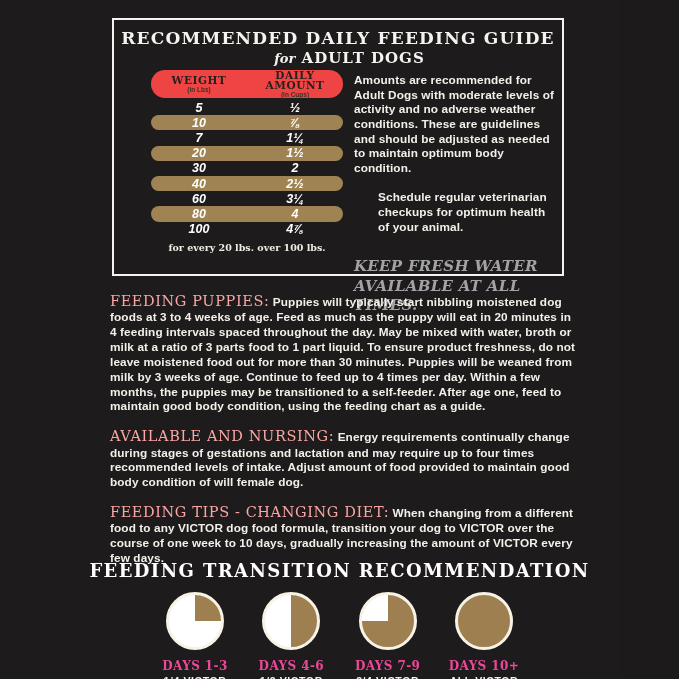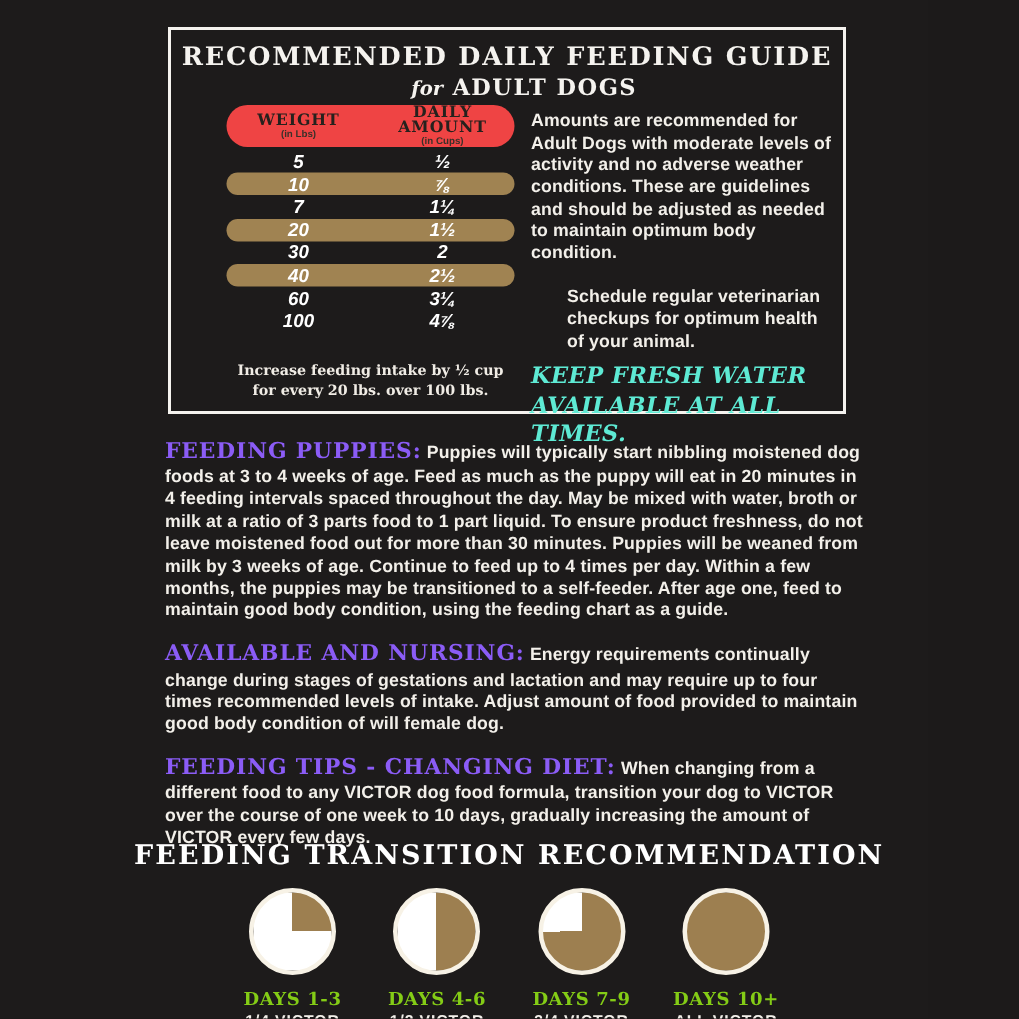--- a/index.html
+++ b/index.html
@@ -49,32 +49,32 @@
     position:absolute;left:22px;top:222px;width:222px;text-align:center;
     font-family:"DejaVu Serif", serif;font-weight:bold;
     font-size:9.5px;line-height:1.35;color:#f0ece5;
   }
 
   
   .box-right{position:absolute;left:240px;top:53px;width:202px;}
   .br-para{font-size:11.8px;font-weight:bold;line-height:1.24;letter-spacing:0.1px;color:#f3f0ea;}
   .br-para + .br-para{margin-top:15px;margin-left:24px;}
   .br-keep{
-    margin-top:7px;
+    margin-top:23px;
     font-family:"DejaVu Serif", serif;font-weight:bold;font-style:italic;
-    font-size:15px;line-height:1.3;letter-spacing:0.3px;color:#5eead4;
+    font-size:15px;line-height:1.3;letter-spacing:0.3px;color:#a3a3a3;
   }
 
   
   .sections{position:absolute;left:110px;top:292px;width:468px;}
   .section{margin-bottom:13px;}
   .sec-body{font-size:11.8px;font-weight:bold;line-height:1.26;letter-spacing:0.1px;color:#f3f0ea;}
   .sec-head{
-    font-family:"DejaVu Serif", serif;font-weight:bold;
-    font-size:14.5px;letter-spacing:0.6px;color:#8b5cf6;
+    font-family:"DejaVu Serif", serif;font-weight:normal;
+    font-size:14.5px;letter-spacing:0.6px;color:#fca5a5;
   }
 
   
   .trans-title{
     position:absolute;left:0;top:560px;width:679px;text-align:center;
     font-family:"DejaVu Serif", serif;font-weight:bold;
     font-size:18px;letter-spacing:1.4px;color:#ffffff;
   }
   .pies{
     position:absolute;left:152px;top:592px;width:375px;
@@ -82,21 +82,21 @@
   }
   .pie-item{width:86px;text-align:center;}
   .pie{
     width:52px;height:52px;border-radius:50%;
     border:3px solid #f7f2e6;margin:0 auto;
     box-sizing:content-box;
   }
   .pie-days{
     margin-top:9px;
     font-family:"DejaVu Serif", serif;font-weight:bold;
-    font-size:12px;letter-spacing:0.4px;color:#84cc16;
+    font-size:12px;letter-spacing:0.4px;color:#ec4899;
   }
   .pie-label{
     margin-top:2px;font-size:10.5px;font-weight:bold;letter-spacing:0.6px;color:#f3f0ea;
   }
 </style>
 </head>
 <body>
 
 <div class="page">
 
@@ -140,29 +140,32 @@
             <div class="cell">2</div>
           </div>
         <div class="ft-row pill">
             <div class="cell">40</div>
             <div class="cell">2½</div>
           </div>
         <div class="ft-row plain">
             <div class="cell">60</div>
             <div class="cell">3¼</div>
           </div>
+        <div class="ft-row pill">
+            <div class="cell">80</div>
+            <div class="cell">4</div>
+          </div>
         <div class="ft-row plain">
             <div class="cell">100</div>
             <div class="cell">4⅞</div>
           </div>
       </div>
     </div>
 
     <div class="ft-note">
-      <div>Increase feeding intake by ½ cup</div>
       <div>for every 20 lbs. over 100 lbs.</div>
     </div>
 
     <div class="box-right">
       <div class="br-para">Amounts are recommended for Adult Dogs with moderate levels of activity and no adverse weather conditions. These are guidelines and should be adjusted as needed to maintain optimum body condition.</div>
       <div class="br-para">Schedule regular veterinarian checkups for optimum health of your animal.</div>
       <div class="br-keep">
         <div>KEEP FRESH WATER</div>
         <div>AVAILABLE AT ALL TIMES.</div>
       </div>

